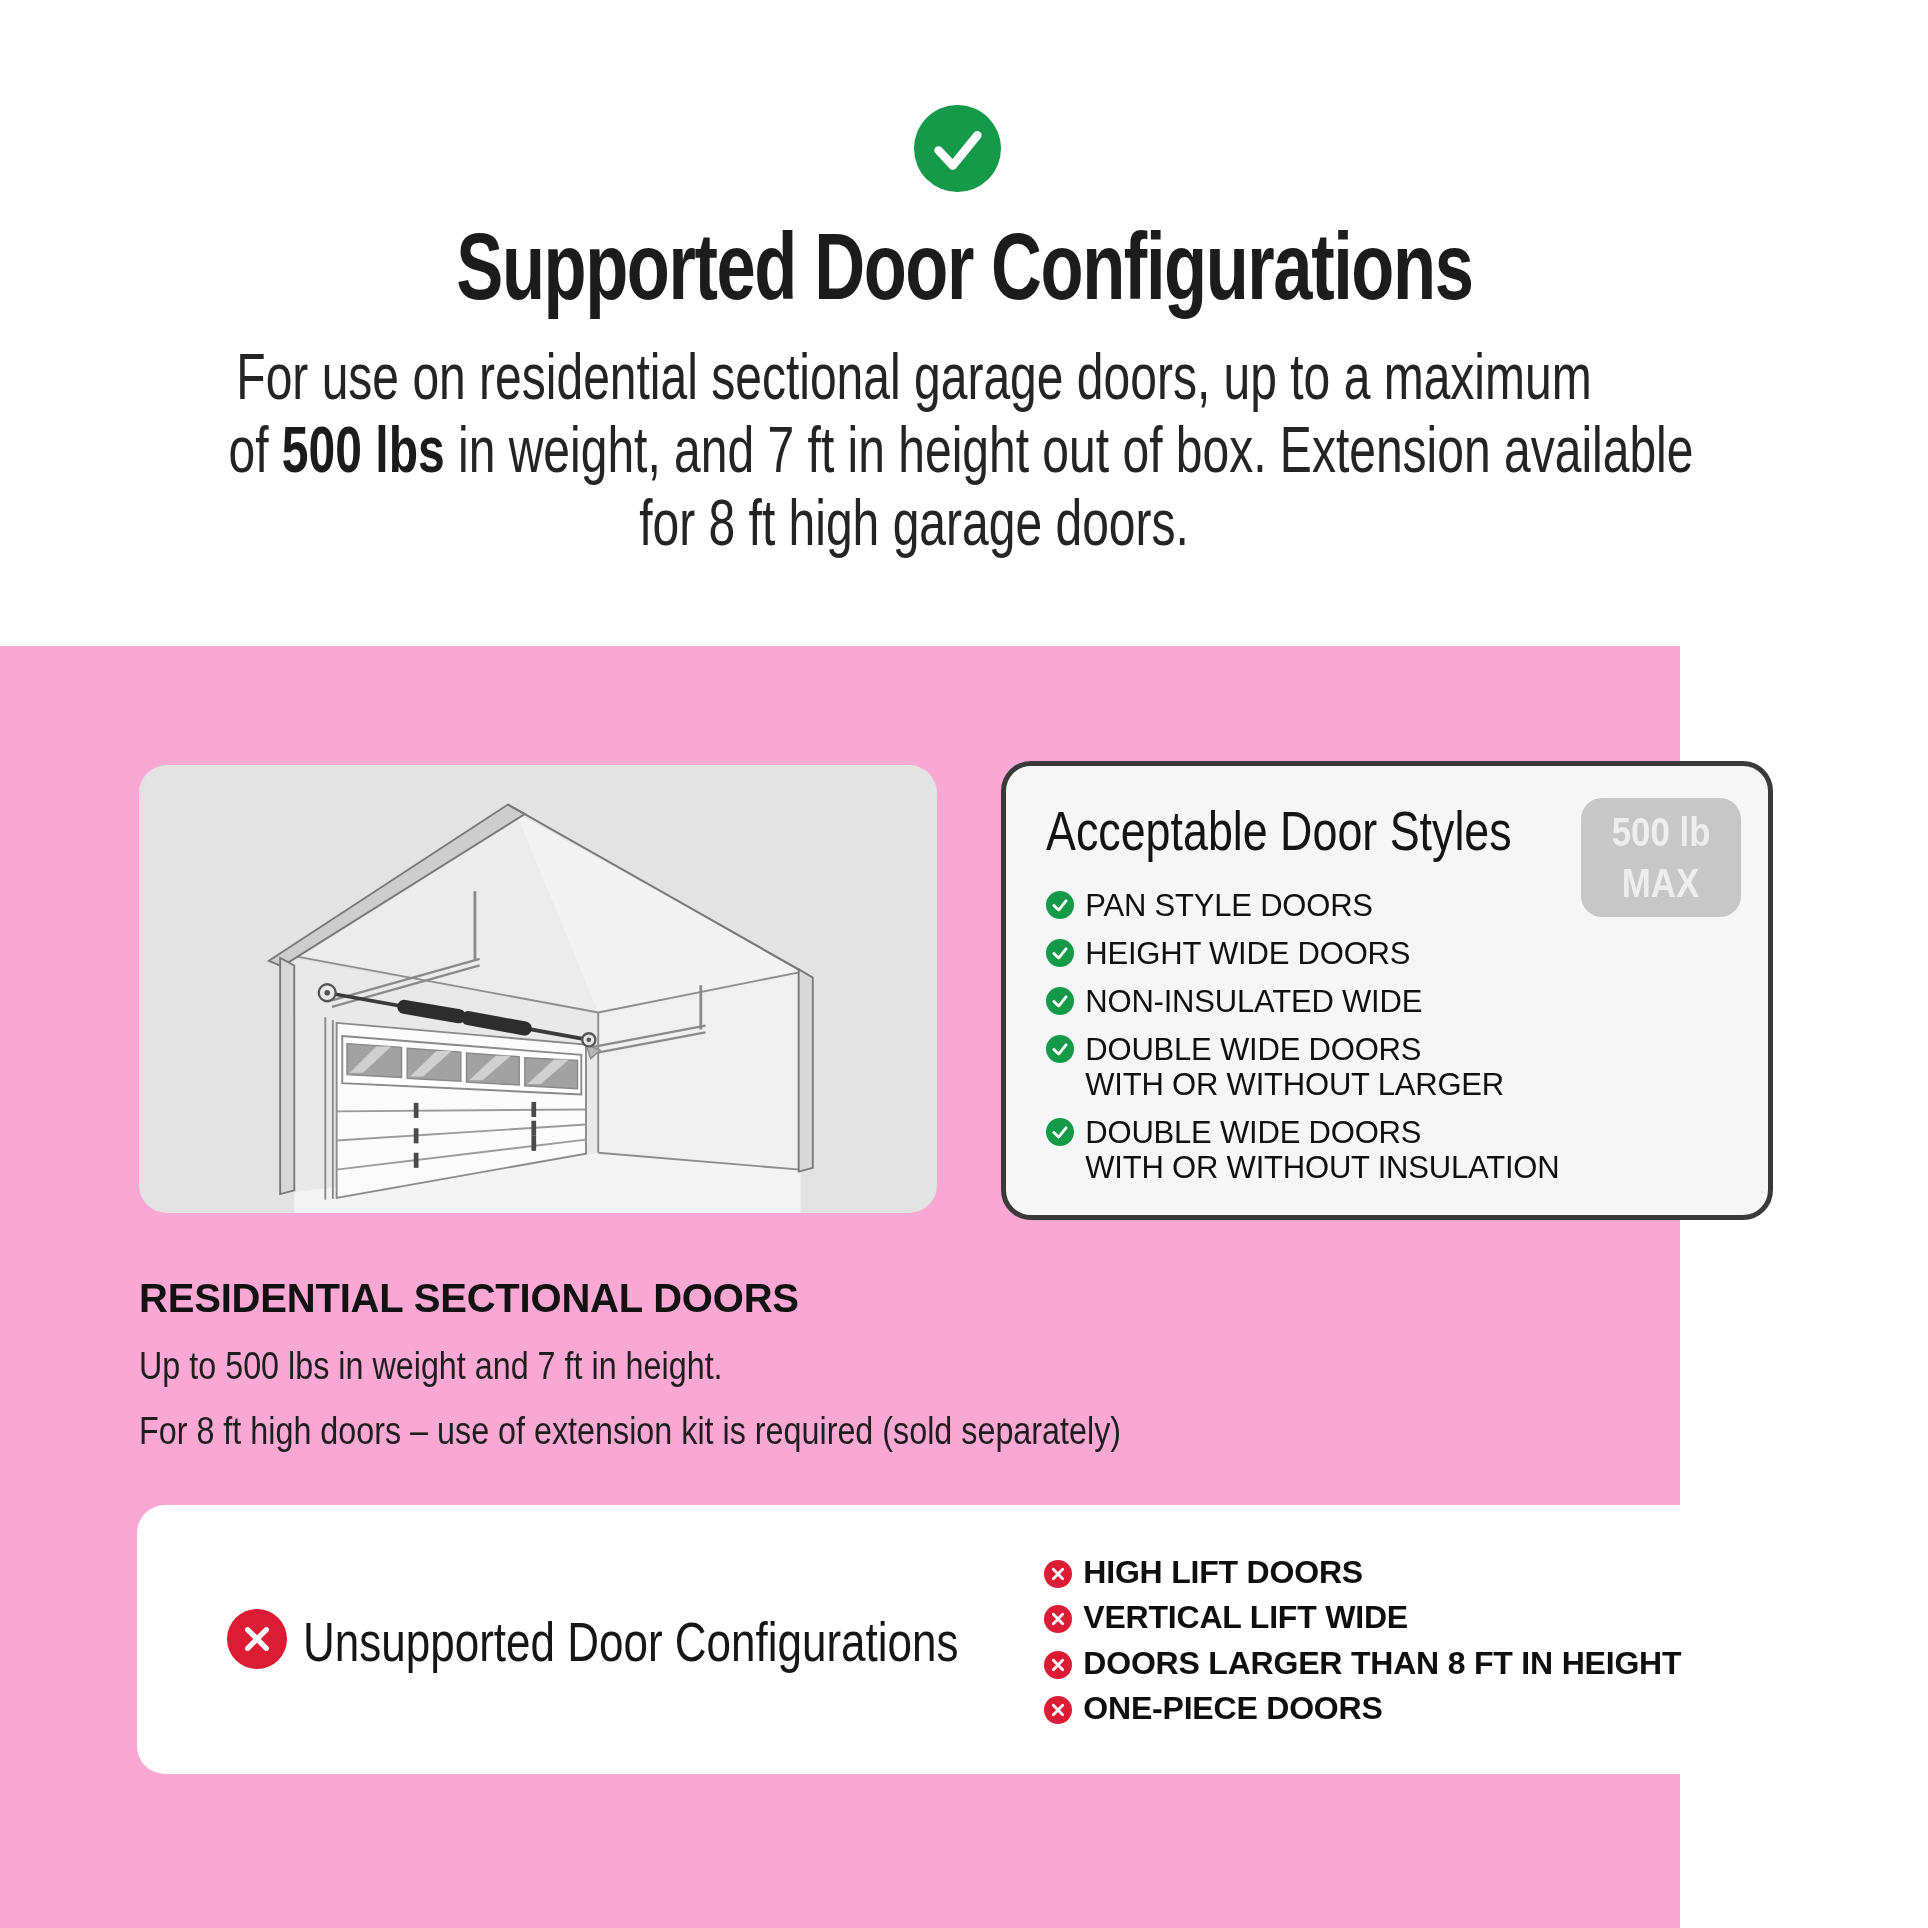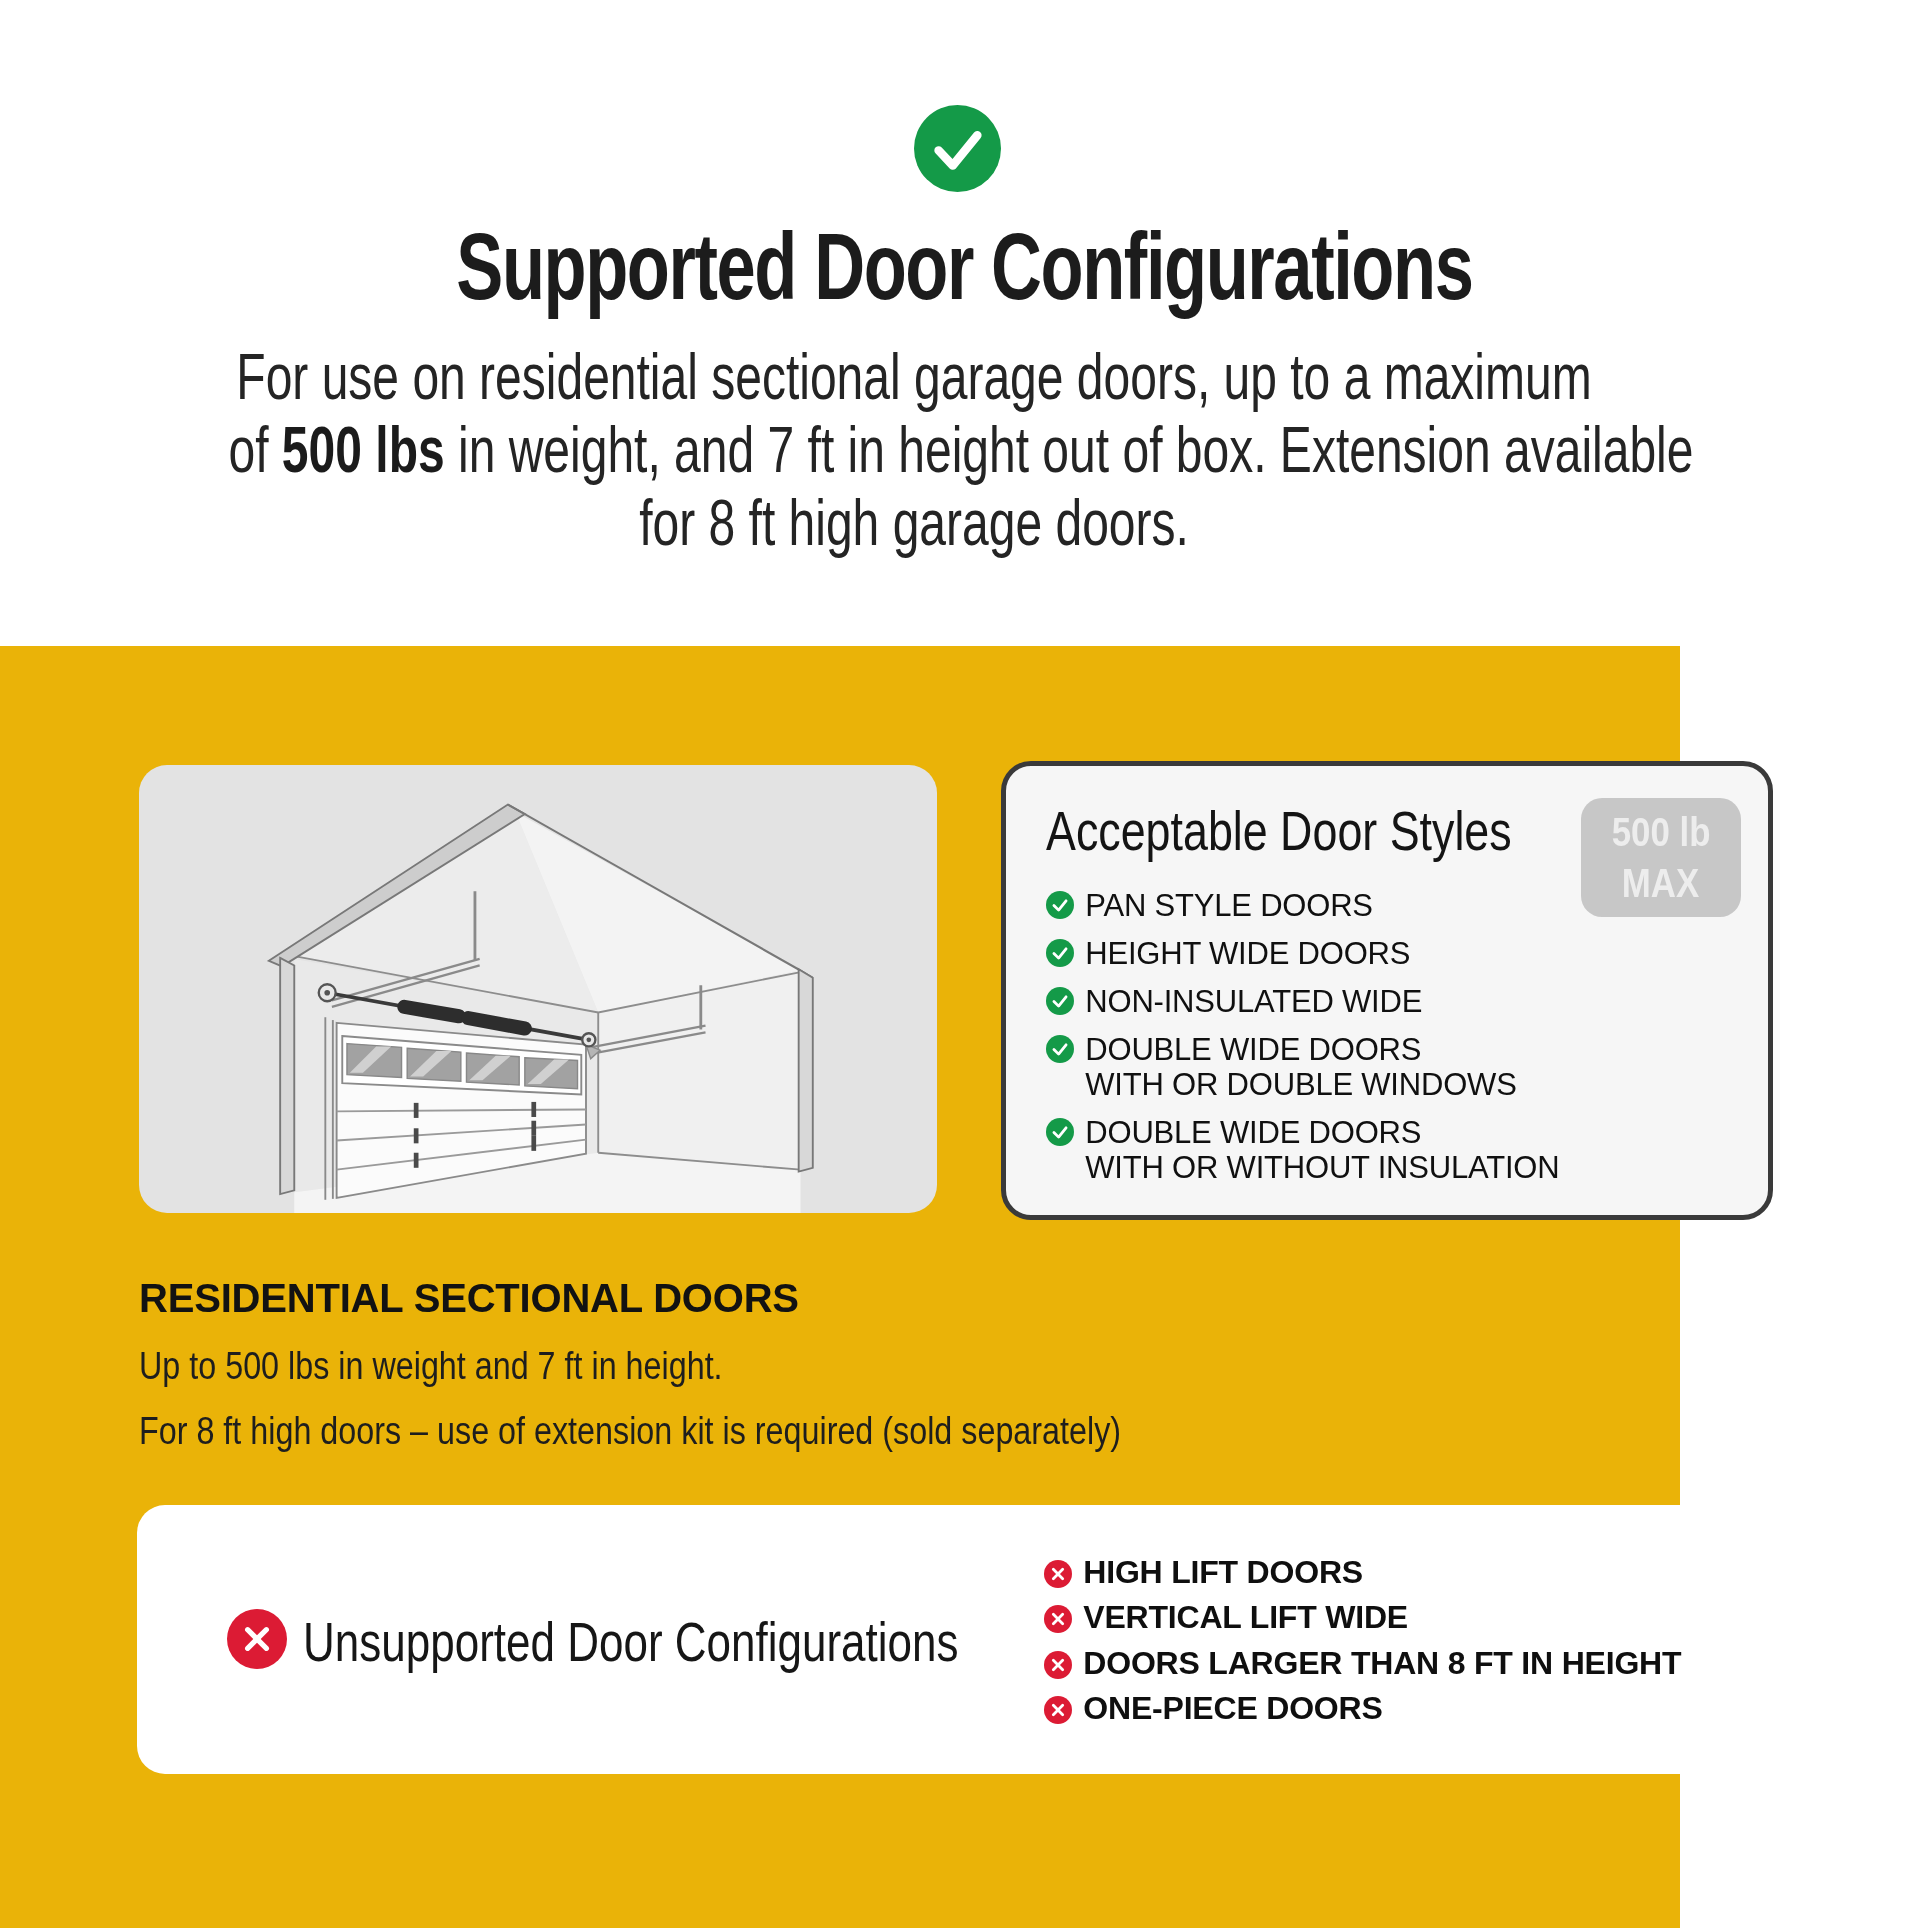--- a/index.html
+++ b/index.html
@@ -12,21 +12,21 @@
   .check-badge{left:914px;top:105px;width:87px;height:87px;}
   .page-title{left:0;top:218px;width:1928px;text-align:center;
     font-size:94px;line-height:98px;font-weight:700;color:#1c1c1c;letter-spacing:-1.9px;}
   .page-title .squeeze{display:inline-block;transform:scaleX(.75);transform-origin:center;white-space:nowrap;}
   .intro{left:0;top:341px;width:1828px;text-align:center;color:#242424;
     font-size:64px;line-height:73px;font-weight:400;}
   .intro .iline{transform:scaleX(.75);transform-origin:center;white-space:nowrap;}
   .intro b{font-weight:700;color:#1b1b1b;}
 
   
-  #gray-section{left:0;top:646px;width:1680px;height:1282px;background:#eab308;}
+  #gray-section{left:0;top:646px;width:1680px;height:1282px;background:#f9a8d4;}
 
   
   .illus-box{left:139px;top:119px;width:798px;height:448px;background:#e3e3e3;
     border-radius:28px;overflow:hidden;}
   .illus-box svg{display:block;width:798px;height:448px;}
 
   
   .accept-box{left:1001px;top:115px;width:772px;height:459px;background:#f6f6f6;
     border:5.6px solid #3a3a3a;border-radius:30px;box-sizing:border-box;}
   .accept-heading{left:40px;top:36px;font-size:56px;line-height:58px;font-weight:400;color:#141414;
@@ -192,21 +192,21 @@
           </span>
           <span class="txt">NON-INSULATED WIDE</span>
         </div>
         <div class="chk-item">
           <span class="ico">
             <svg viewBox="0 0 30 30" width="28" height="28">
                 <circle cx="15" cy="15" r="15" fill="#149a48"></circle>
             <polyline points="8.5,15.5 13.5,20.5 21.5,10.5" fill="none" stroke="#ffffff" stroke-width="3" stroke-linecap="round" stroke-linejoin="round"></polyline>
               </svg>
           </span>
-          <span class="txt"><span>DOUBLE WIDE DOORS</span><span class="sub">WITH OR DOUBLE WINDOWS</span></span>
+          <span class="txt"><span>DOUBLE WIDE DOORS</span><span class="sub">WITH OR WITHOUT LARGER</span></span>
         </div>
         <div class="chk-item">
           <span class="ico">
             <svg viewBox="0 0 30 30" width="28" height="28">
                 <circle cx="15" cy="15" r="15" fill="#149a48"></circle>
             <polyline points="8.5,15.5 13.5,20.5 21.5,10.5" fill="none" stroke="#ffffff" stroke-width="3" stroke-linecap="round" stroke-linejoin="round"></polyline>
               </svg>
           </span>
           <span class="txt"><span>DOUBLE WIDE DOORS</span><span class="sub">WITH OR WITHOUT INSULATION</span></span>
         </div>

